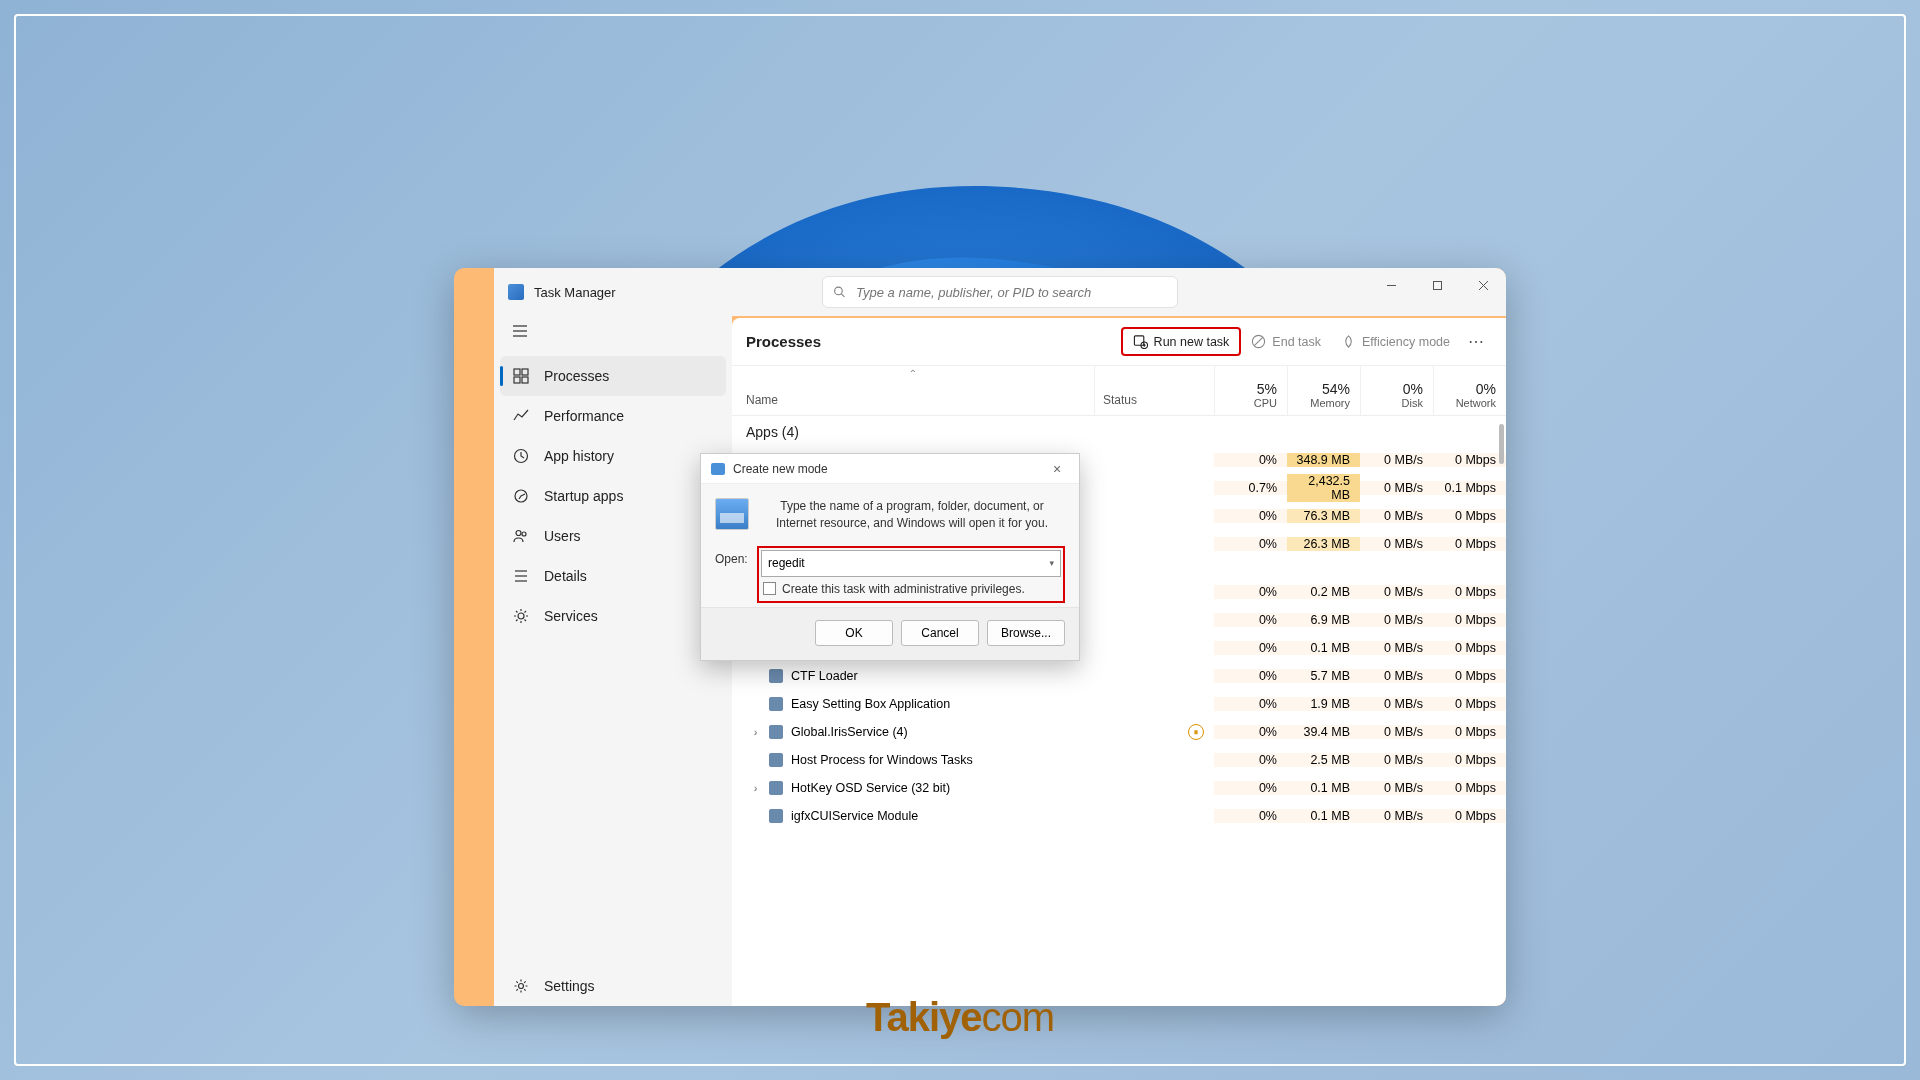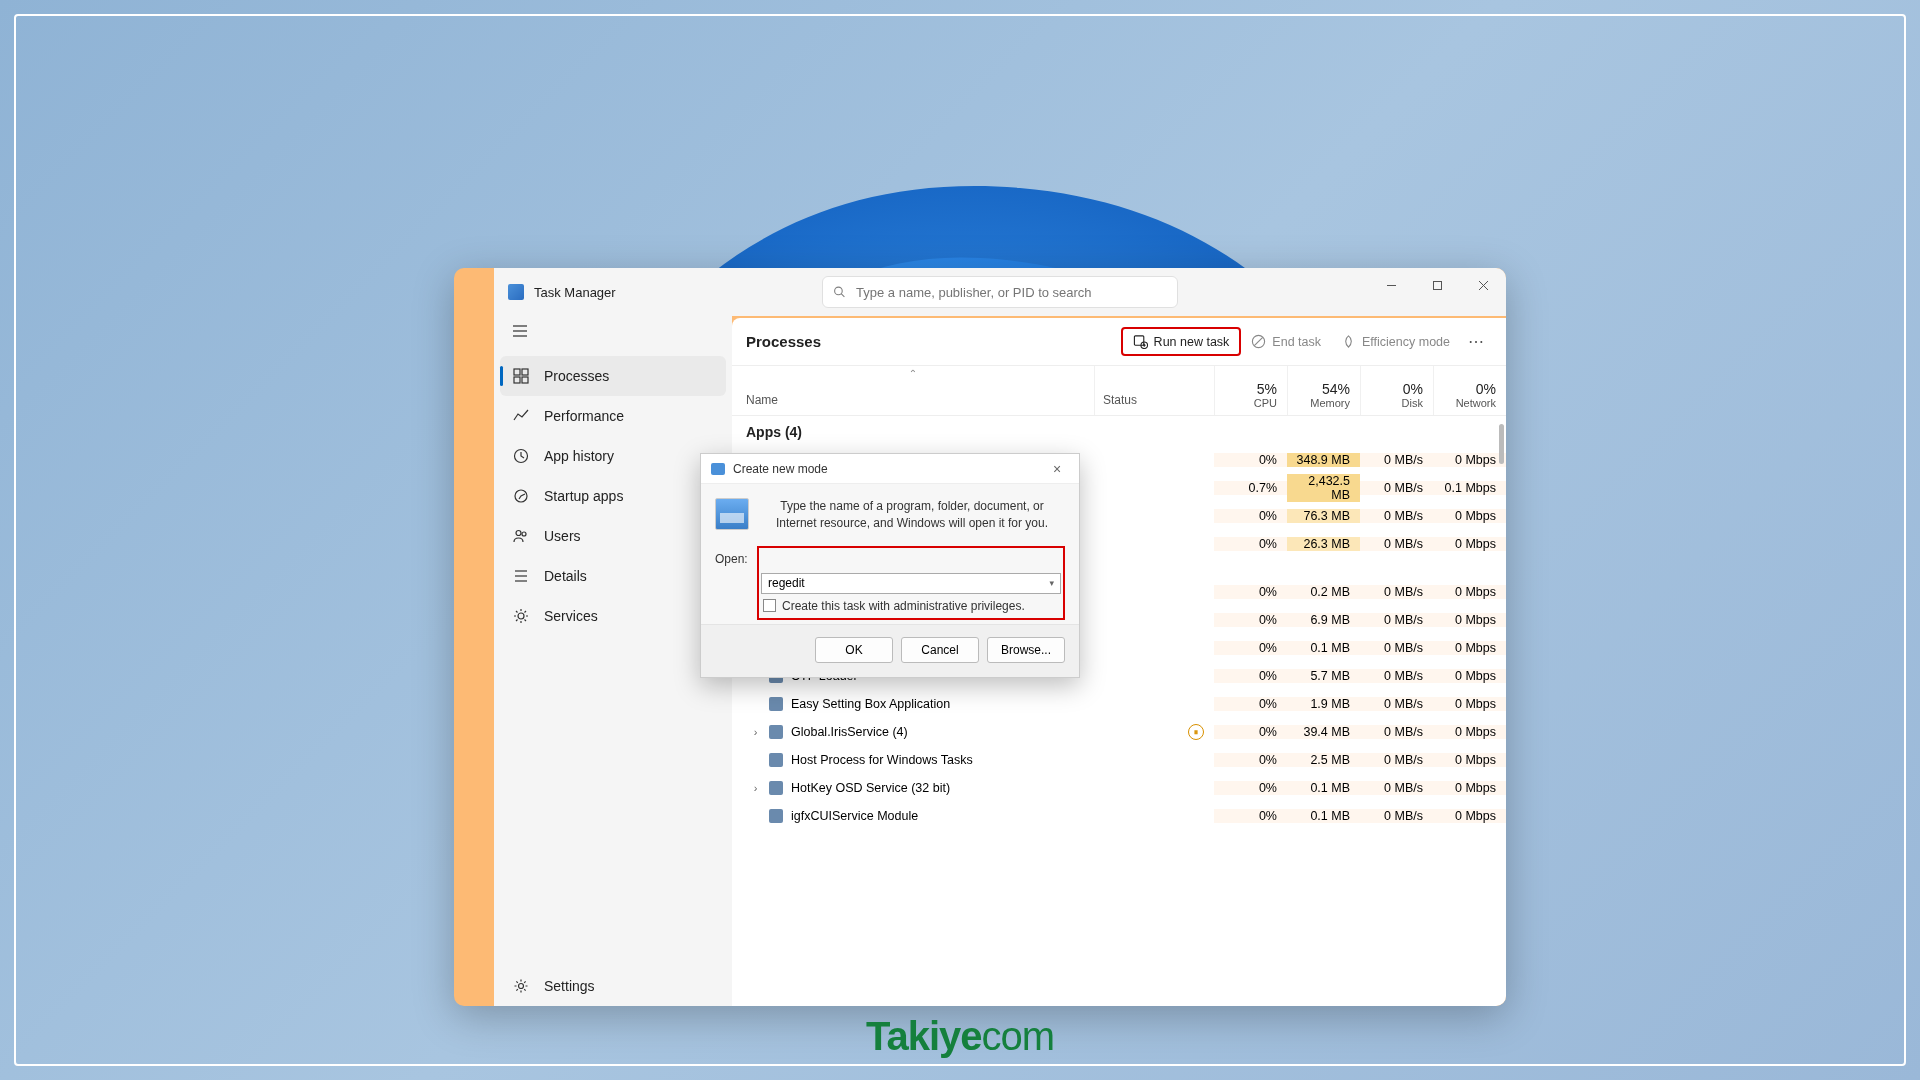--- a/index.html
+++ b/index.html
@@ -3,31 +3,31 @@
 <meta charset="utf-8">
 <style>
   * { box-sizing: border-box; margin: 0; padding: 0; font-family: 'Segoe UI', Tahoma, sans-serif; }
   body { width: 1920px; height: 1080px; overflow: hidden; background: linear-gradient(135deg, #8fb3d5 0%, #a8c5e0 50%, #9ab8d8 100%); position: relative; }
   
   .outer-border { position: absolute; inset: 14px; border: 2px solid #fff; border-radius: 4px; }
   
   .bloom-wrapper { position: absolute; top: 50%; left: 50%; transform: translate(-50%, -48%); width: 1100px; height: 900px; z-index: 0; }
   .bloom-wrapper svg { width: 100%; height: 100%; }
   
-  .watermark { position: absolute; bottom: 21px; left: 50%; transform: translateX(-50%); color: #15803d; font-size: 40px; font-weight: 700; letter-spacing: -1px; z-index: 5; }
+  .watermark { position: absolute; bottom: 40px; left: 50%; transform: translateX(-50%); color: #a16207; font-size: 40px; font-weight: 700; letter-spacing: -1px; z-index: 5; }
   .watermark .thin { font-weight: 300; }
   
   .tm-window { position: absolute; left: 454px; top: 268px; width: 1052px; height: 738px; background: #fdba74; border-radius: 10px; box-shadow: 0 10px 40px rgba(0,0,0,0.25); overflow: hidden; z-index: 2; padding-left: 40px; }
   
   .titlebar { height: 48px; display: flex; align-items: center; padding: 0 8px; background: #f5f5f5; position: relative; }
   .titlebar .app-icon { width: 16px; height: 16px; margin-left: 6px; margin-right: 10px; background: linear-gradient(135deg,#4a90d9,#2a6cc0); border-radius: 2px; }
   .titlebar .title { font-size: 13px; color: #222; }
   .titlebar .search { position: absolute; left: 50%; transform: translateX(-50%); width: 356px; height: 32px; background: #fff; border: 1px solid #e0e0e0; border-radius: 6px; display: flex; align-items: center; padding: 0 10px; }
   .titlebar .search .mag { width: 14px; height: 14px; opacity: .5; margin-right: 10px; }
-  .titlebar .search input { border: none; outline: none; font-size: 13px; width: 100%; background: transparent; color: #666; }
+  .titlebar .search input { border: none; outline: none; font-size: 13px; width: 100%; background: transparent; color: #666; font-style: italic; }
   .winbtns { position: absolute; right: 0; top: 0; display: flex; }
   .winbtn { width: 46px; height: 34px; display: flex; align-items: center; justify-content: center; color: #555; font-size: 12px; cursor: pointer; }
   .winbtn svg { width: 11px; height: 11px; }
   
   .body { display: flex; height: calc(100% - 48px); }
   
   .sidebar { width: 238px; background: #f5f5f5; padding-top: 2px; display: flex; flex-direction: column; }
   .hamburger { padding: 6px 18px 14px; }
   .hamburger svg { width: 16px; height: 14px; color: #555; }
   .nav-item { display: flex; align-items: center; height: 40px; padding: 0 18px; font-size: 14px; color: #222; cursor: pointer; position: relative; }
@@ -51,21 +51,21 @@
   .table-header { display: flex; height: 50px; border-bottom: 1px solid #eee; font-size: 12px; color: #555; }
   .th-name { flex: 1; min-width: 218px; display:flex; align-items:flex-end; padding: 0 0 8px 14px; position:relative; }
   .th-name .sort-caret { position:absolute; top:2px; left:50%; transform:translateX(-50%); font-size:10px; color:#888; }
   .th-status { width: 120px; display:flex; align-items:flex-end; padding-bottom:8px; border-left:1px solid #f0f0f0; padding-left:8px; }
   .th-metric { width: 73px; text-align: right; padding: 6px 10px 6px 4px; display:flex; flex-direction:column; justify-content:flex-end; align-items:flex-end; border-left:1px solid #f0f0f0; }
   .th-metric .pct { font-size: 14px; color:#222; }
   .th-metric .lbl { font-size: 11px; }
   
   .rows { flex: 1; overflow: hidden; font-size: 12.5px; position: relative; }
   .scrollbar-thumb { position:absolute; right:2px; top:8px; width:5px; height:40px; background:#bbb; border-radius:3px; }
-  .group-header { padding: 8px 14px 6px; font-weight: 700; font-size: 14px; color:#222; }
+  .group-header { padding: 8px 14px 6px; font-weight: 400; font-size: 14px; color:#222; }
   .row { display: flex; height: 28px; align-items: center; }
   .cell-name { flex: 1; min-width: 218px; display:flex; align-items:center; padding-left: 18px; gap:8px; overflow:hidden; white-space:nowrap; }
   .cell-name .expand { width:11px; text-align:center; color:#666; font-size:11px; }
   .cell-name .expand.none { visibility:hidden; }
   .row-icon { width:14px; height:14px; background:#4a90d9; border-radius:2px; flex-shrink:0; }
   .row-icon.app { background:linear-gradient(135deg,#5aa0e0,#3578c8); }
   .row-icon.sys { background:#6a8aad; }
   .cell-status { width: 120px; display:flex; align-items:center; justify-content:flex-end; padding-right:10px; }
   .pause-badge { width:16px; height:16px; border:1.5px solid #d89000; border-radius:50%; display:flex; align-items:center; justify-content:center; color:#d89000; font-size:9px; font-weight:bold; }
   .cell-metric { width: 73px; text-align: right; padding-right: 10px; background:#fff6ee; }
@@ -78,21 +78,21 @@
   .dlg-title .dlg-icon { width:14px; height:12px; background:#4a90d9; margin-right:8px; border-radius:2px; }
   .dlg-title .dlg-text { flex:1; font-size:12px; color:#333; }
   .dlg-close { width:24px; text-align:center; color:#666; cursor:pointer; font-size:14px; }
   .dlg-body { padding: 14px 14px 10px; display:flex; gap:10px; }
   .dlg-bigicon { width:34px; height:32px; background:linear-gradient(#6badf0,#3a7fc8); border:1px solid #ccc; border-radius:2px; flex-shrink:0; position:relative; }
   .dlg-bigicon::after{content:''; position:absolute; left:4px; right:4px; bottom:6px; height:10px; background:rgba(255,255,255,0.6); }
   .dlg-msg { font-size: 12px; color:#333; line-height:1.4;text-align:center; }
   .dlg-open-row { padding: 4px 14px 4px 14px; display:flex; align-items:flex-start; gap:10px; }
   .dlg-open-label { width:32px; padding-top:6px; font-size:12px; color:#333; }
   .dlg-open-box { flex:1; border: 2.5px solid #d80000; padding: 2px; }
-  .dlg-combo { width:100%; height:21px; border:1px solid #aaa; background:#fff; padding:0 6px; font-size:12px; display:flex; align-items:center; justify-content:space-between;margin-top:23px; }
+  .dlg-combo { width:100%; height:27px; border:1px solid #aaa; background:#fff; padding:0 6px; font-size:12px; display:flex; align-items:center; justify-content:space-between; }
   .dlg-combo .caret { font-size:9px; color:#666; }
   .dlg-check-row { display:flex; align-items:center; gap:6px; padding: 5px 2px 3px; font-size:12px; color:#333; }
   .dlg-check { width:13px; height:13px; border:1px solid #888; background:#fff; }
   .dlg-buttons { padding: 12px 14px 14px; display:flex; justify-content:flex-end; gap:8px; background:#f0f0f0; border-top:1px solid #e4e4e4; }
   .dlg-btn { min-width:78px; height:26px; border:1px solid #bbb; background:#fdfdfd; border-radius:3px; font-size:12px; cursor:pointer; display:flex; align-items:center; justify-content:center; }
 </style>
 </head>
 <body>
 
 <div class="outer-border"></div>

